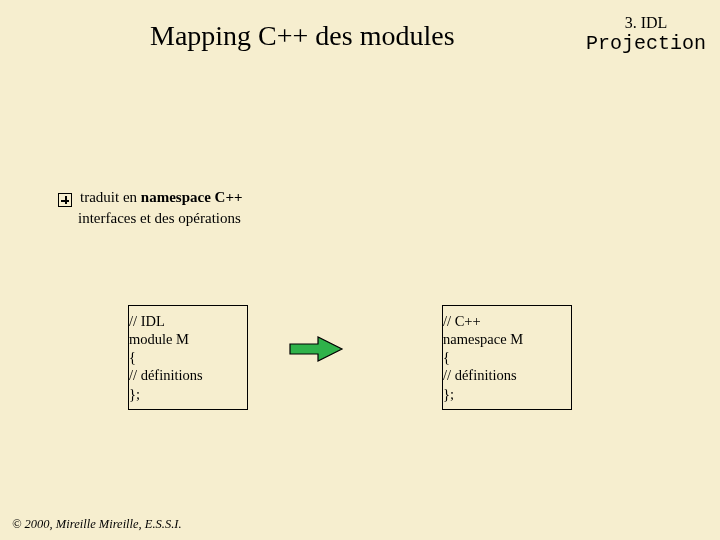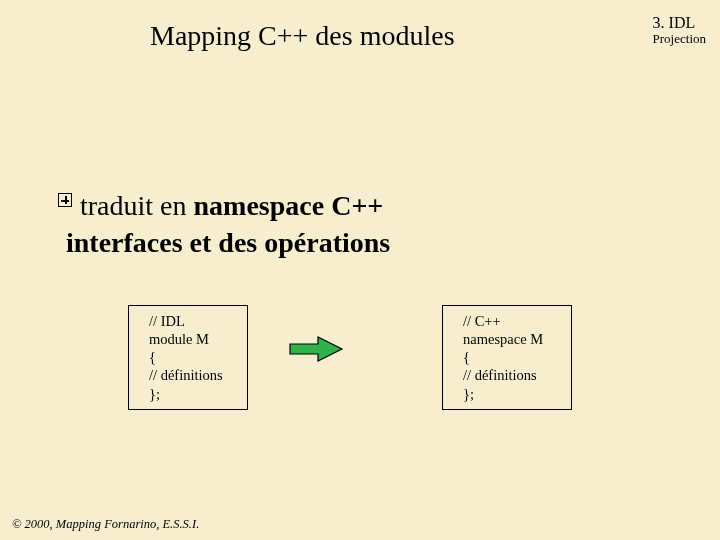--- a/index.html
+++ b/index.html
@@ -21,32 +21,32 @@
     position: absolute;
     left: 150px;
     top: 10px;
     font-size: 28px;
     font-weight: normal;
   }
   .topright {
     position: absolute;
     right: 14px;
     top: 4px;
-    text-align: left;
+    text-align: center;
     font-size: 16px;
     line-height: 1.15;
   }
   .topright .l1 { }
-  .topright .l2 { font-size: 13px; }
+  .topright .l2 { font-size: 20px; font-family: Liberation Mono, monospace; }
   .bullets {
     position: absolute;
     top: 188px;
     left: 58px;
     right: 40px;
-    font-size: 28px;
+    font-size: 15px;
     line-height: 1.25;
   }
   .bullets .row {
     display: flex;
     align-items: flex-start;
     margin-bottom: 2px;
   }
   .bullets .pm {
     width: 14px;
     height: 14px;
@@ -58,25 +58,25 @@
   }
   .bullets .pm::before,
   .bullets .pm::after {
     content: "";
     position: absolute;
     background: #000;
   }
   .bullets .pm::before { left: 2px; right: 2px; top: 6px; height: 1.5px; }
   .bullets .pm::after  { top: 2px; bottom: 2px; left: 6px; width: 1.5px; }
   .bullets .txt { flex: 1; }
-  .bullets .cont { margin-left: 8px; font-weight: bold; }
+  .bullets .cont { margin-left: 20px; }
   .codebox {
     position: absolute;
     border: 1px solid #000;
-    padding: 6px 10px 6px 20px;
+    padding: 6px 10px 6px 0;
     font-family: "Times New Roman", Times, serif;
     font-size: 14.5px;
     line-height: 1.25;
     white-space: pre;
     background: transparent;
   }
   .box-left  { left: 128px; top: 305px; width: 120px; }
   .box-right { left: 442px; top: 305px; width: 130px; }
   .arrow-wrap {
     position: absolute;
@@ -125,13 +125,13 @@
     <polygon points="2,10 30,10 30,3 54,15 30,27 30,20 2,20" stroke="#000" stroke-width="1.2" fill="#2fb24a"></polygon>
   </svg>
 </div>
 
 <div class="codebox box-right">// C++
 namespace M
 {
 // définitions
 };</div>
 
-<div class="footer">© 2000, Mapping Fornarino, E.S.S.I.</div>
+<div class="footer">© 2000, Mireille Mireille, E.S.S.I.</div>
 
 </body></html>

